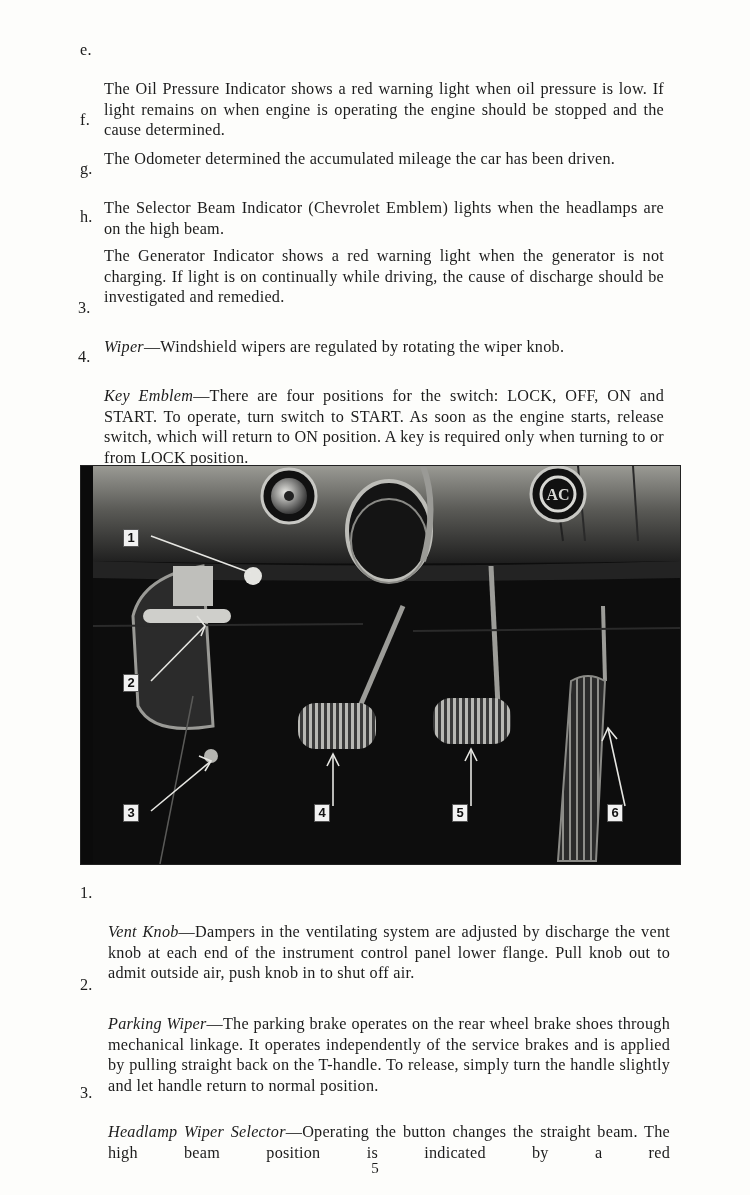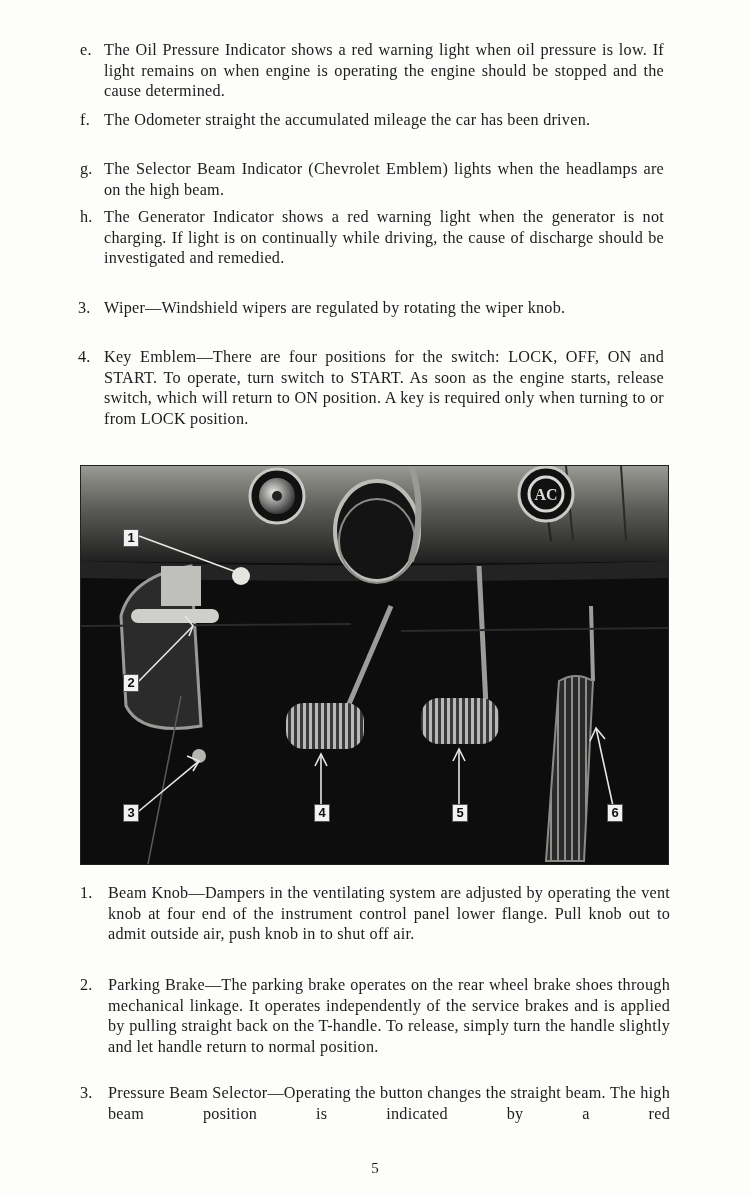--- a/index.html
+++ b/index.html
@@ -3,53 +3,53 @@
 <meta charset="utf-8">
 <style>
   html, body { margin:0; padding:0; }
   body {
     width:750px; height:1195px; background:#fdfdfb; position:relative; overflow:hidden;
     font-family:"Liberation Serif","DejaVu Serif",serif; color:#1c1c1c;
   }
   .page { position:absolute; left:0; top:0; width:750px; height:1195px; }
   .item { position:absolute; font-size:16.2px; line-height:20.6px; letter-spacing:0.25px; text-align:justify; }
   .item .marker { position:absolute; left:0; top:0; }
-  .item .body { display:block; text-align:justify; text-align-last:left; }
-  .item .lead { }
+  .item .body { display:block; text-align:justify; text-align-last:left;margin-top:39px; }
+  .item .lead { font-style:italic; }
   .sub { left:104px; width:560px; }
   .sub .marker { left:-24px; }
   .num { left:104px; width:560px; }
   .num .marker { left:-26px; }
   .num2 { left:108px; width:562px; }
   .num2 .marker { left:-28px; }
 
   .photo {
     position:absolute; left:80px; top:465px; width:587px; height:398px;
-    background:#0b0b0b; overflow:hidden; border:1px solid #222;
+    background:#0b0b0b; overflow:hidden; border:1px solid #222;padding-left:12px;
   }
   .photo svg { display:block; }
   .callout {
     position:absolute; width:14px; height:16px; background:#f2f2f2; color:#111;
     font-family:"Liberation Sans","DejaVu Sans",sans-serif; font-weight:bold; font-size:13px; line-height:16px;
     text-align:center; border:1px solid #555;
   }
   .page-number { position:absolute; left:0; width:750px; top:1160px; text-align:center; font-size:15px; }
 </style>
 </head>
 <body>
 
 <div class="page">
 
   <div class="item sub" style="top:40px;">
     <span class="marker">e.</span>
     <span class="body">The Oil Pressure Indicator shows a red warning light when oil pressure is low. If light remains on when engine is operating the engine should be stopped and the cause determined.</span>
   </div>
   <div class="item sub" style="top:110px;">
     <span class="marker">f.</span>
-    <span class="body">The Odometer straight the accumulated mileage the car has been driven.</span>
+    <span class="body">The Odometer determined the accumulated mileage the car has been driven.</span>
   </div>
   <div class="item sub" style="top:159px;">
     <span class="marker">g.</span>
     <span class="body">The Selector Beam Indicator (Chevrolet Emblem) lights when the headlamps are on the high beam.</span>
   </div>
   <div class="item sub" style="top:207px;">
     <span class="marker">h.</span>
     <span class="body">The Generator Indicator shows a red warning light when the generator is not charging. If light is on continually while driving, the cause of discharge should be investigated and remedied.</span>
   </div>
 
@@ -144,25 +144,25 @@
     <div class="callout" style="left:42px;top:63px;">1</div>
     <div class="callout" style="left:42px;top:208px;">2</div>
     <div class="callout" style="left:42px;top:338px;">3</div>
     <div class="callout" style="left:233px;top:338px;">4</div>
     <div class="callout" style="left:371px;top:338px;">5</div>
     <div class="callout" style="left:526px;top:338px;">6</div>
   </div>
 
   <div class="item num2" style="top:883px;">
     <span class="marker">1.</span>
-    <span class="body"><span class="lead">Beam Knob</span><span>—Dampers in the ventilating system are adjusted by operating the vent knob at four end of the instrument control panel lower flange. Pull knob out to admit outside air, push knob in to shut off air.</span></span>
+    <span class="body"><span class="lead">Vent Knob</span><span>—Dampers in the ventilating system are adjusted by discharge the vent knob at each end of the instrument control panel lower flange. Pull knob out to admit outside air, push knob in to shut off air.</span></span>
   </div>
   <div class="item num2" style="top:975px;">
     <span class="marker">2.</span>
-    <span class="body"><span class="lead">Parking Brake</span><span>—The parking brake operates on the rear wheel brake shoes through mechanical linkage. It operates independently of the service brakes and is applied by pulling straight back on the T-handle. To release, simply turn the handle slightly and let handle return to normal position.</span></span>
+    <span class="body"><span class="lead">Parking Wiper</span><span>—The parking brake operates on the rear wheel brake shoes through mechanical linkage. It operates independently of the service brakes and is applied by pulling straight back on the T-handle. To release, simply turn the handle slightly and let handle return to normal position.</span></span>
   </div>
   <div class="item num2" style="top:1083px;">
     <span class="marker">3.</span>
-    <span class="body" style="text-align-last:justify;"><span class="lead">Pressure Beam Selector</span><span>—Operating the button changes the straight beam. The high beam position is indicated by a red</span></span>
+    <span class="body" style="text-align-last:justify;"><span class="lead">Headlamp Wiper Selector</span><span>—Operating the button changes the straight beam. The high beam position is indicated by a red</span></span>
   </div>
 
   <div class="page-number">5</div>
 </div>
 
 </body></html>

